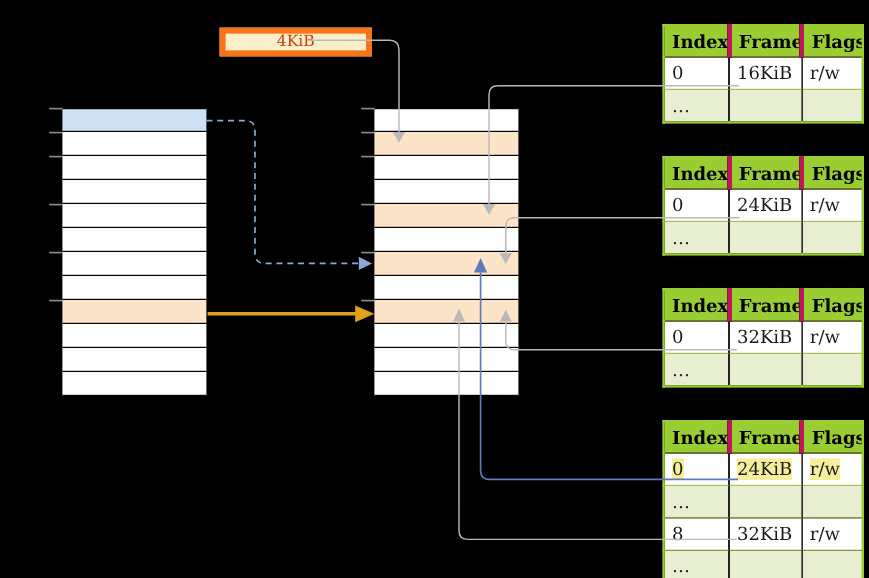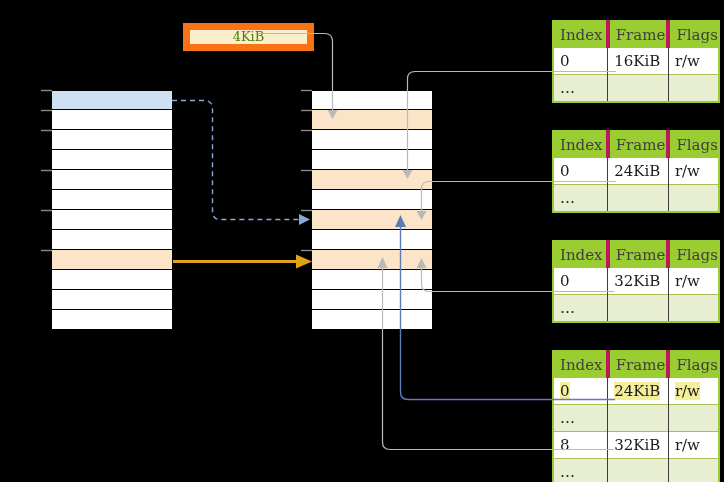--- a/index.html
+++ b/index.html
@@ -24,31 +24,31 @@
   #left-col{left:52px;}
   #mid-col{left:312px;}
   .mrow{height:20px;box-sizing:border-box;border-bottom:1px solid #000;}
   .mrow:first-child{border-top:1px solid #000;}
   .fill-white{background:#ffffff;}
   .fill-blue{background:var(--page-blue,#cfe0f2);}
   .fill-orange{background:var(--frame-orange,#fce4c8);}
   
   #size-box{
     position:absolute;left:183px;top:23px;width:117px;height:14px;
-    background:var(--label-cream,#fbeecb);border:7px solid #f97316;
-    text-align:center;font-size:13px;line-height:14px;color:#4d7c0f;
+    background:var(--label-cream,#fbeecb);border:5px solid #f97316;
+    text-align:center;font-size:13px;line-height:14px;color:#c2410c;
   }
   
   table.ptable{
     position:absolute;left:552px;width:168px;
     border-collapse:collapse;border:2px solid var(--table-green,#9acd32);
     table-layout:fixed;font-size:15px;color:#1a1a1a;
   }
   .ptable th{
-    background:var(--table-green,#9acd32);color:#404040;font-weight:normal;
+    background:var(--table-green,#9acd32);color:#000000;font-weight:bold;
     text-align:left;padding:1px 16px 1px 6px;height:23px;font-size:15px;
     overflow:hidden;white-space:nowrap;
   }
   .ptable th + th{border-left:4px solid #be185d;}
   .ptable td{
     background:#fff;padding:1px 0 1px 6px;height:24px;
     border-top:1px solid #a9bf57;overflow:hidden;white-space:nowrap;
   }
   .ptable td + td{border-left:1px solid #3c3c3c;margin-left:37px;}
   .ptable tr.dots td{background:var(--table-light-green,#e7eed2);color:#222;}

